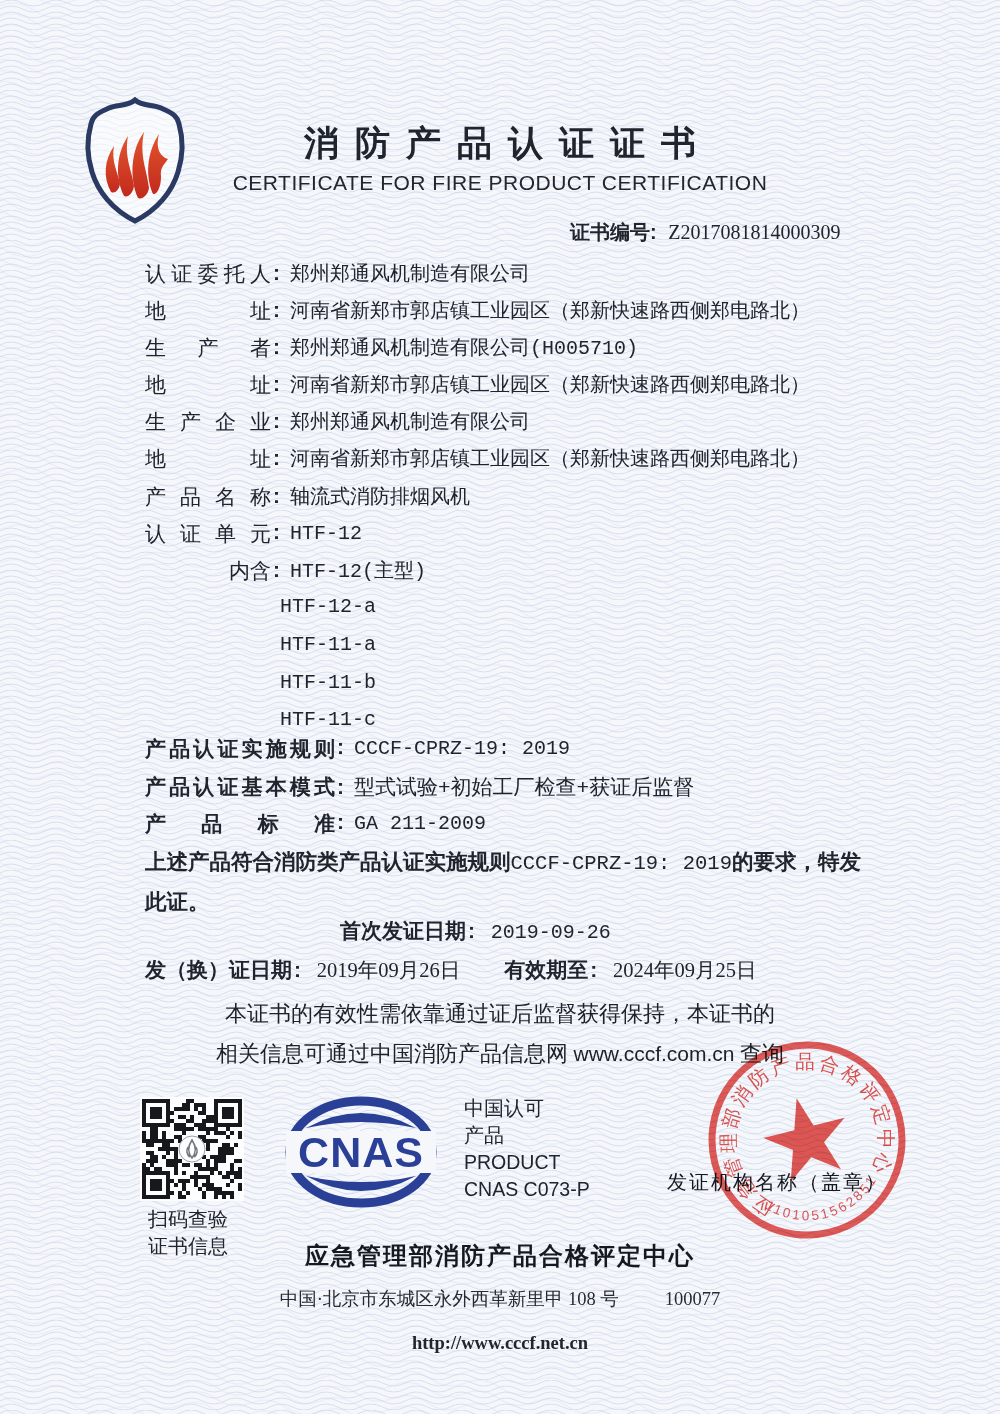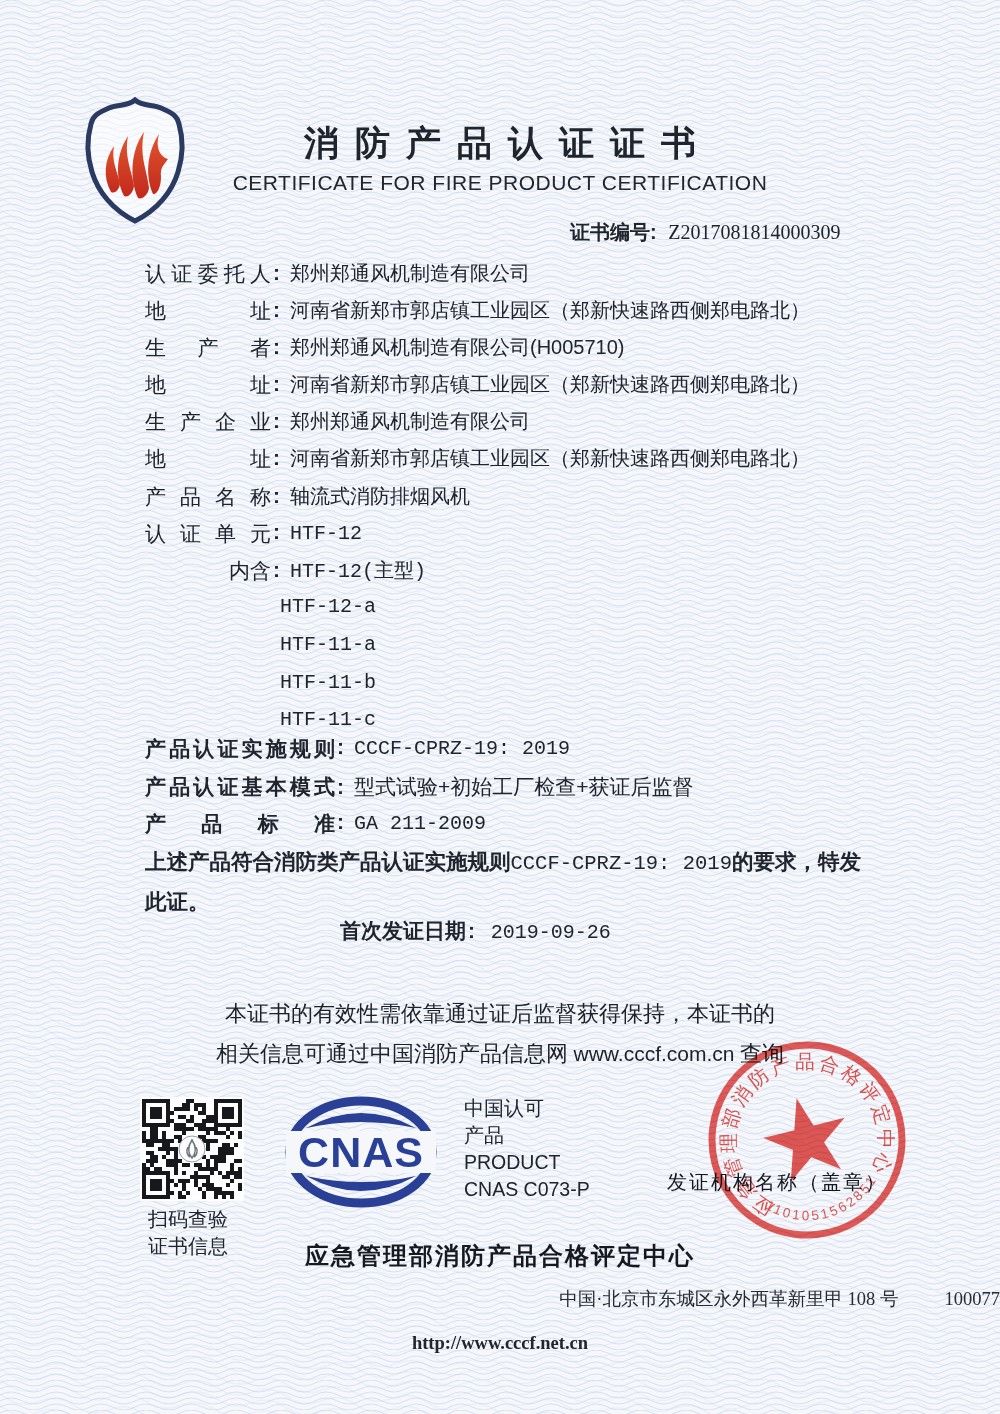--- a/index.html
+++ b/index.html
@@ -18,21 +18,21 @@
   .certno .num{font-family:"Liberation Serif",serif;font-size:20px;margin-left:6px;}
 
   
   .row{position:absolute;left:145px;white-space:nowrap;height:30px;}
   .flab{display:inline-block;width:126px;font-weight:normal;font-size:21px;
         text-align:justify;text-align-last:justify;vertical-align:top;}
   .flab.rt{text-align-last:right;}
   .wlab{display:inline-block;width:190px;font-weight:bold;font-size:21px;
         text-align:justify;text-align-last:justify;vertical-align:top;}
   .colon{display:inline-block;font-weight:bold;font-size:21px;margin:0 10px 0 2px;}
-  .fval{font-size:20px;font-family:Liberation Sans, sans-serif;margin-top:7px;}
+  .fval{font-size:20px;font-family:Liberation Mono, monospace;margin-top:7px;}
   .mono{font-family:"Liberation Mono",monospace;font-size:20px;}
   .item{position:absolute;left:280px;font-family:"Liberation Mono",monospace;font-size:20px;white-space:nowrap;}
 
   .stmt{position:absolute;left:145px;top:843px;width:718px;font-size:21.5px;font-weight:bold;
         line-height:39px;}
   .stmt .code{font-family:"Liberation Mono",monospace;font-weight:normal;font-size:20.5px;}
 
   .dateline{position:absolute;white-space:nowrap;font-size:21px;text-align:right;}
   .dateline .dl{font-weight:bold;}
   .dateline .dv{font-family:"Liberation Serif",serif;font-size:20.5px;}
@@ -48,21 +48,21 @@
   .accred{position:absolute;left:464px;top:1095px;line-height:27px;}
   .accred .cjk{font-family:"Liberation Serif",serif;font-size:20px;}
   .accred .lat{font-family:"Liberation Sans",sans-serif;font-size:19.5px;}
   .sealcap{position:absolute;left:667px;top:1169px;z-index:2;font-family:"Liberation Serif",serif;
            font-size:20px;letter-spacing:2px;color:#15181e;white-space:nowrap;}
   .sealsvg{position:absolute;left:650px;top:1005px;z-index:3;mix-blend-mode:multiply;opacity:.92;}
 
   
   .f-org{position:absolute;top:1240px;left:0;width:100%;text-align:center;
          font-size:24px;font-weight:bold;letter-spacing:2px;color:#16191f;}
-  .f-addr{position:absolute;top:1286px;left:0;width:100%;text-align:right;
+  .f-addr{position:absolute;top:1286px;left:0;width:100%;text-align:center;
           font-family:"Liberation Serif",serif;font-size:18.5px;color:#262a31;}
   .f-addr .pc{margin-left:46px;}
   .f-url{position:absolute;top:1313px;left:0;width:100%;text-align:center;
          font-family:"Liberation Serif",serif;font-size:18.5px;font-weight:bold;color:#23262d;margin-top:20px;}
 </style>
 </head>
 <body>
 
 <div id="page">
 
@@ -158,20 +158,26 @@
     <span class="wlab">产品标准</span><span class="colon">:</span><span class="mono">GA 211-2009</span>
   </div>
 
   <div class="stmt">
     <span>上述产品符合消防类产品认证实施规则</span><span class="code">CCCF-CPRZ-19: 2019</span><span>的要求，特发此证。</span>
   </div>
 
   <div class="dateline" style="left:340px;top:917px">
     <span class="dl">首次发证日期</span><span class="dl colon">:</span>
     <span class="dvm">2019-09-26</span>
+  </div>
+  <div class="dateline" style="left:145px;top:956px">
+    <span class="dl">发（换）证日期</span><span class="dl colon">:</span>
+    <span class="dv">2019年09月26日</span>
+    <span class="dl" style="margin-left:38px">有效期至</span><span class="dl colon">:</span>
+    <span class="dv">2024年09月25日</span>
   </div>
 
   <div class="notice" style="top:1039px">
     <span>相关信息可通过中国消防产品信息网 </span><span class="url">www.cccf.com.cn</span><span> 查询</span>
   </div>
   <div class="notice" style="top:999px">本证书的有效性需依靠通过证后监督获得保持，本证书的</div>
 
   <svg class="layer" style="left:140px;top:1097px;" width="104" height="104" viewBox="0 0 104 104" id="qrsvg">
     <rect width="104" height="104" fill="#ffffff" opacity="0.85"></rect>
   <rect x="46" y="2" width="4" height="4" fill="#17181c"></rect>

